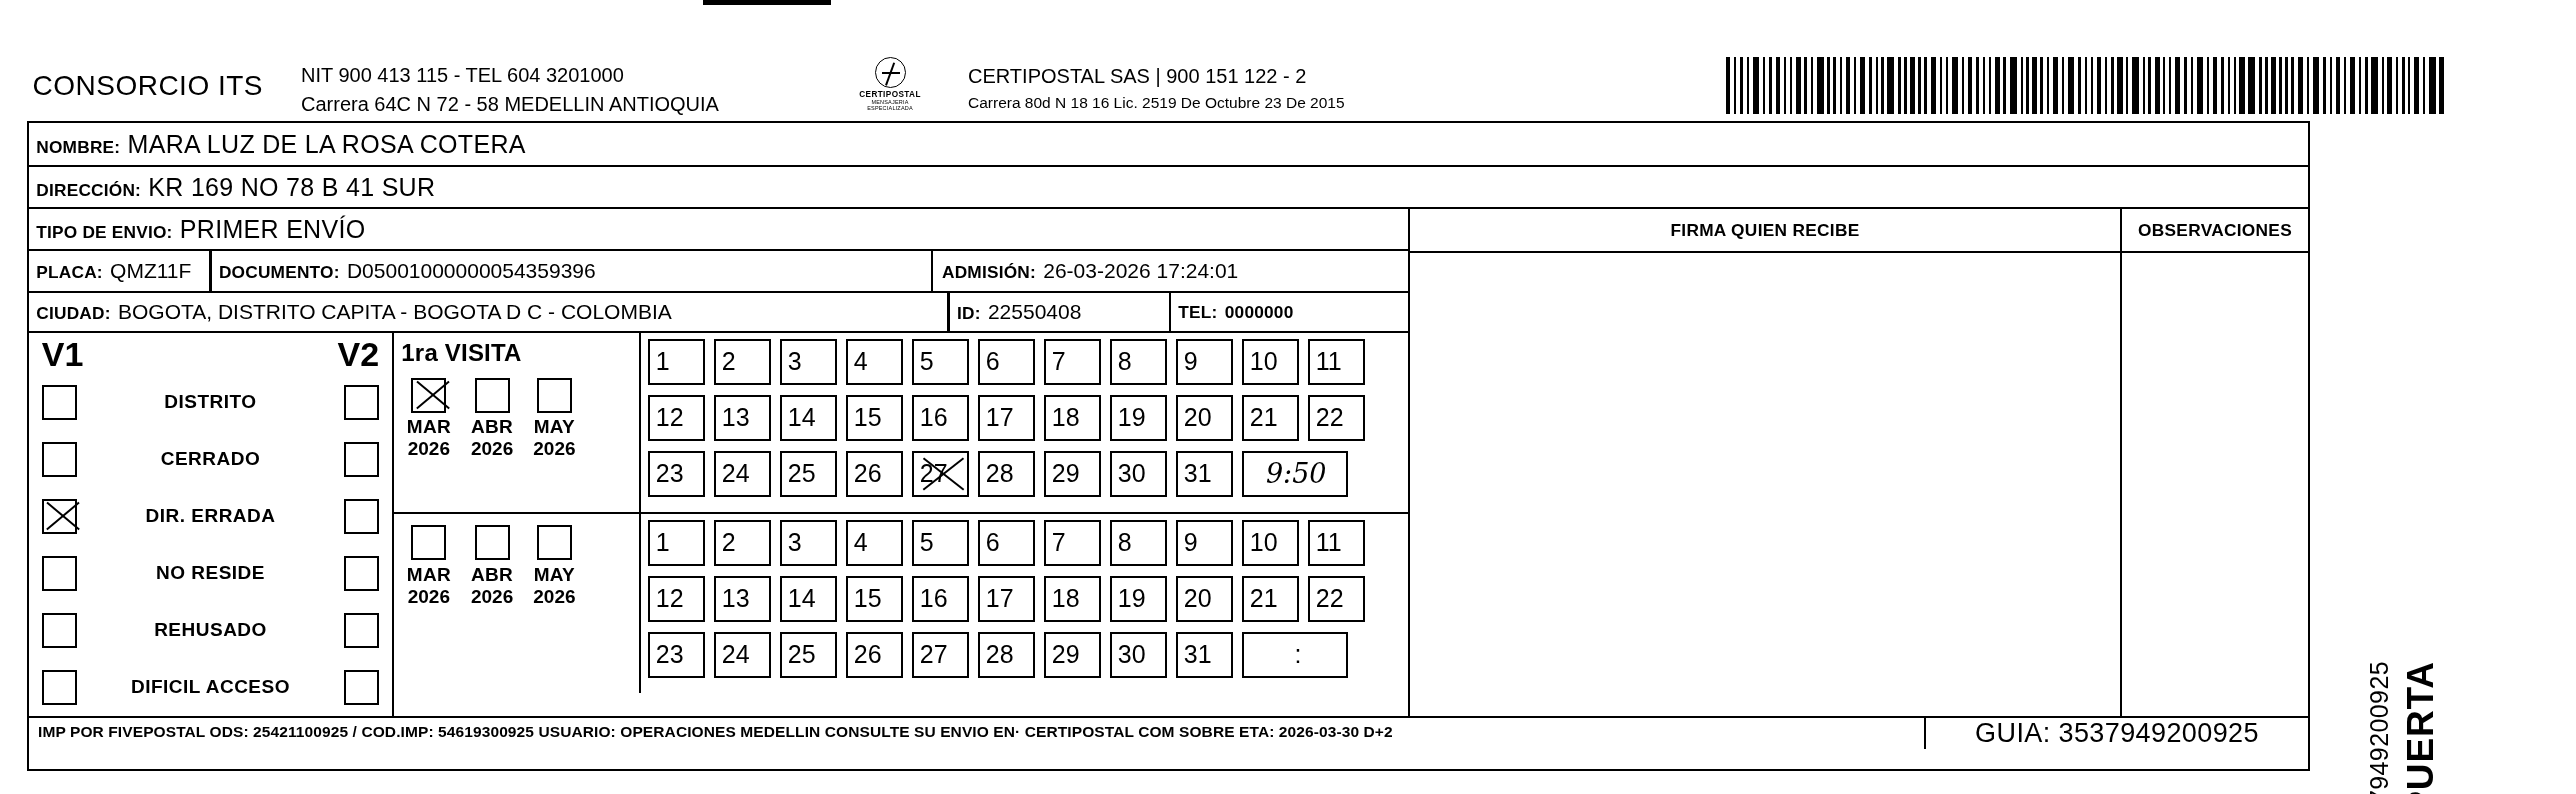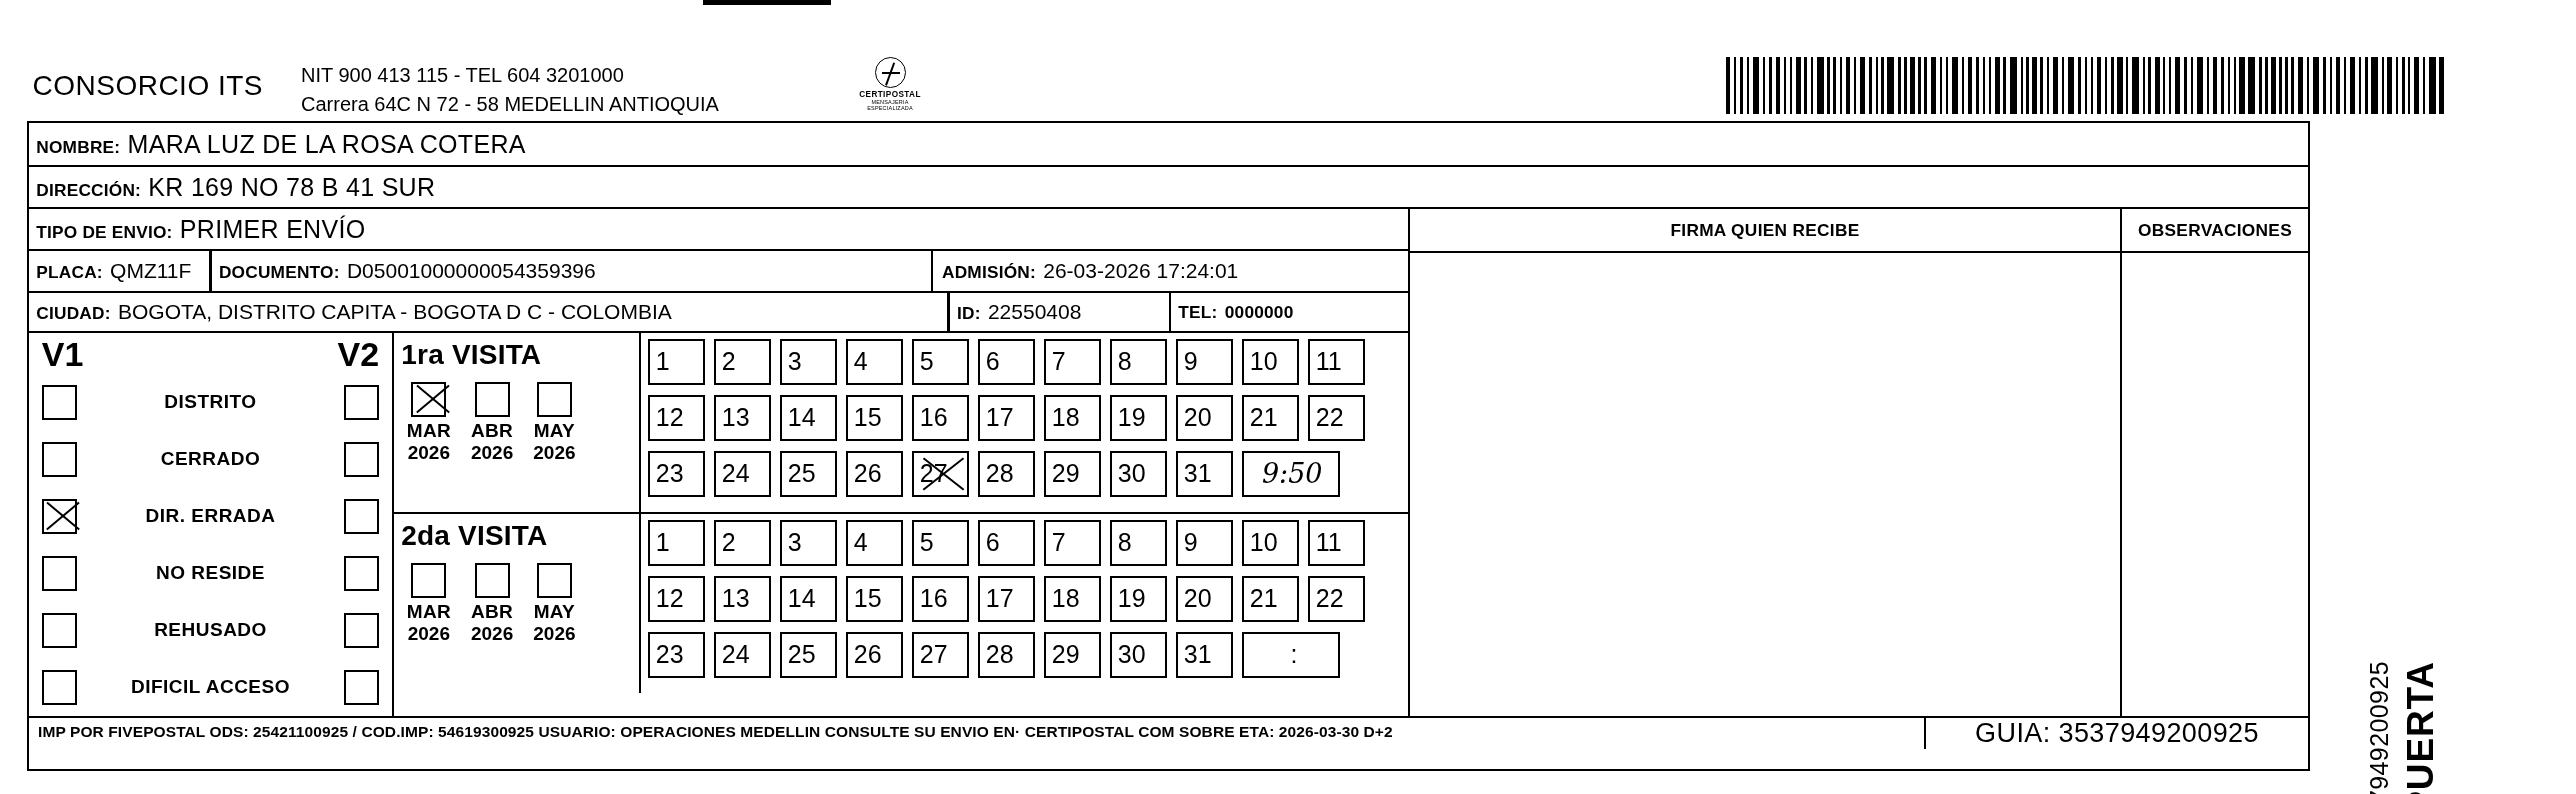--- a/index.html
+++ b/index.html
@@ -110,35 +110,35 @@
   .box.x:before, .box.x:after {
     content:""; position:absolute; left:-1.8px; top:14.6px; width:42px; height:2.3px; background:#000;
   }
   .box.x:before { transform:rotate(40deg); }
   .box.x:after { transform:rotate(-40deg); }
   .status-name {
     flex:1; text-align:center; font-size:19px; font-weight:bold; letter-spacing:0.5px;
   }
 
   .visit-col { width:247px; border-right:2.3px solid #000; }
-  .visit-title { font-size:28px; font-weight:bold; padding:5.5px 0 0 7.3px; letter-spacing:0.2px; }
+  .visit-title { font-size:24px; font-weight:bold; padding:5.5px 0 0 7.3px; letter-spacing:0.2px; }
   .months { display:flex; gap:20px; padding:11px 0 0 12.8px; }
   .month { text-align:center; }
   .month .mbox { margin:0 auto 3.7px auto; }
   .mname { font-size:19px; font-weight:bold; letter-spacing:0.3px; }
   .myear { font-size:19px; font-weight:bold; }
 
   .days-col { flex:1; padding:5.5px 5.5px 5.5px 7.3px; }
   .dayrow { display:flex; gap:9px; margin-bottom:10px; }
   .day {
     width:57px; height:46px; border:2.3px solid #000;
     font-size:25px; display:flex; align-items:center; padding-left:5.5px;
     position:relative; background:#fff;
   }
-  .day.wide { width:98px; }
+  .day.wide { width:106px; }
   .day.struck:before, .day.struck:after {
     content:""; position:absolute; left:3.7px; top:20px; width:51px; height:2.3px; background:#000;
   }
   .day.struck:before { transform:rotate(38deg); }
   .day.struck:after { transform:rotate(-38deg); }
   .hand {
     font-family:"DejaVu Serif", serif; font-style:italic; font-size:27px;
     width:100%; text-align:center; padding-right:3.7px;
   }
   .colon { width:100%; text-align:center; font-size:25px; }
@@ -177,20 +177,24 @@
       <div>NIT 900 413 115 - TEL 604 3201000</div>
       <div>Carrera 64C N 72 - 58 MEDELLIN ANTIOQUIA</div>
     </div>
 
     <div class="logo-wrap">
       <div class="logo-circle"></div>
       <div class="logo-text1">CERTIPOSTAL</div>
       <div class="logo-text2">MENSAJERIA ESPECIALIZADA</div>
     </div>
 
+    <div class="certi-block">
+      <div>CERTIPOSTAL SAS | 900 151 122 - 2</div>
+      <div class="l2">Carrera 80d N 18 16  Lic. 2519 De Octubre 23 De 2015</div>
+    </div>
 
     <div class="barcode" id="barcode">
         <span style="width:5.5px"></span>
         <span style="width:4.6px;background:#fff"></span>
         <span style="width:2.7px"></span>
         <span style="width:4.6px;background:#fff"></span>
         <span style="width:3.7px"></span>
         <span style="width:4.6px;background:#fff"></span>
         <span style="width:2.7px"></span>
         <span style="width:4.6px;background:#fff"></span>
@@ -553,21 +557,20 @@
                       <div class="day">30</div>
                       <div class="day">31</div>
                       <div class="day wide">
                         <span class="hand">9:50</span>
                       </div>
                     </div>
                   </div>
                 </div>
                 <div class="visit-block last">
                   <div class="visit-col">
-                    <div class="visit-title">2da VISITA</div>
                     <div class="months">
                       <div class="month">
                         <div class="box mbox"></div>
                         <div class="mname">MAR</div>
                         <div class="myear">2026</div>
                       </div>
                       <div class="month">
                         <div class="box mbox"></div>
                         <div class="mname">ABR</div>
                         <div class="myear">2026</div>

